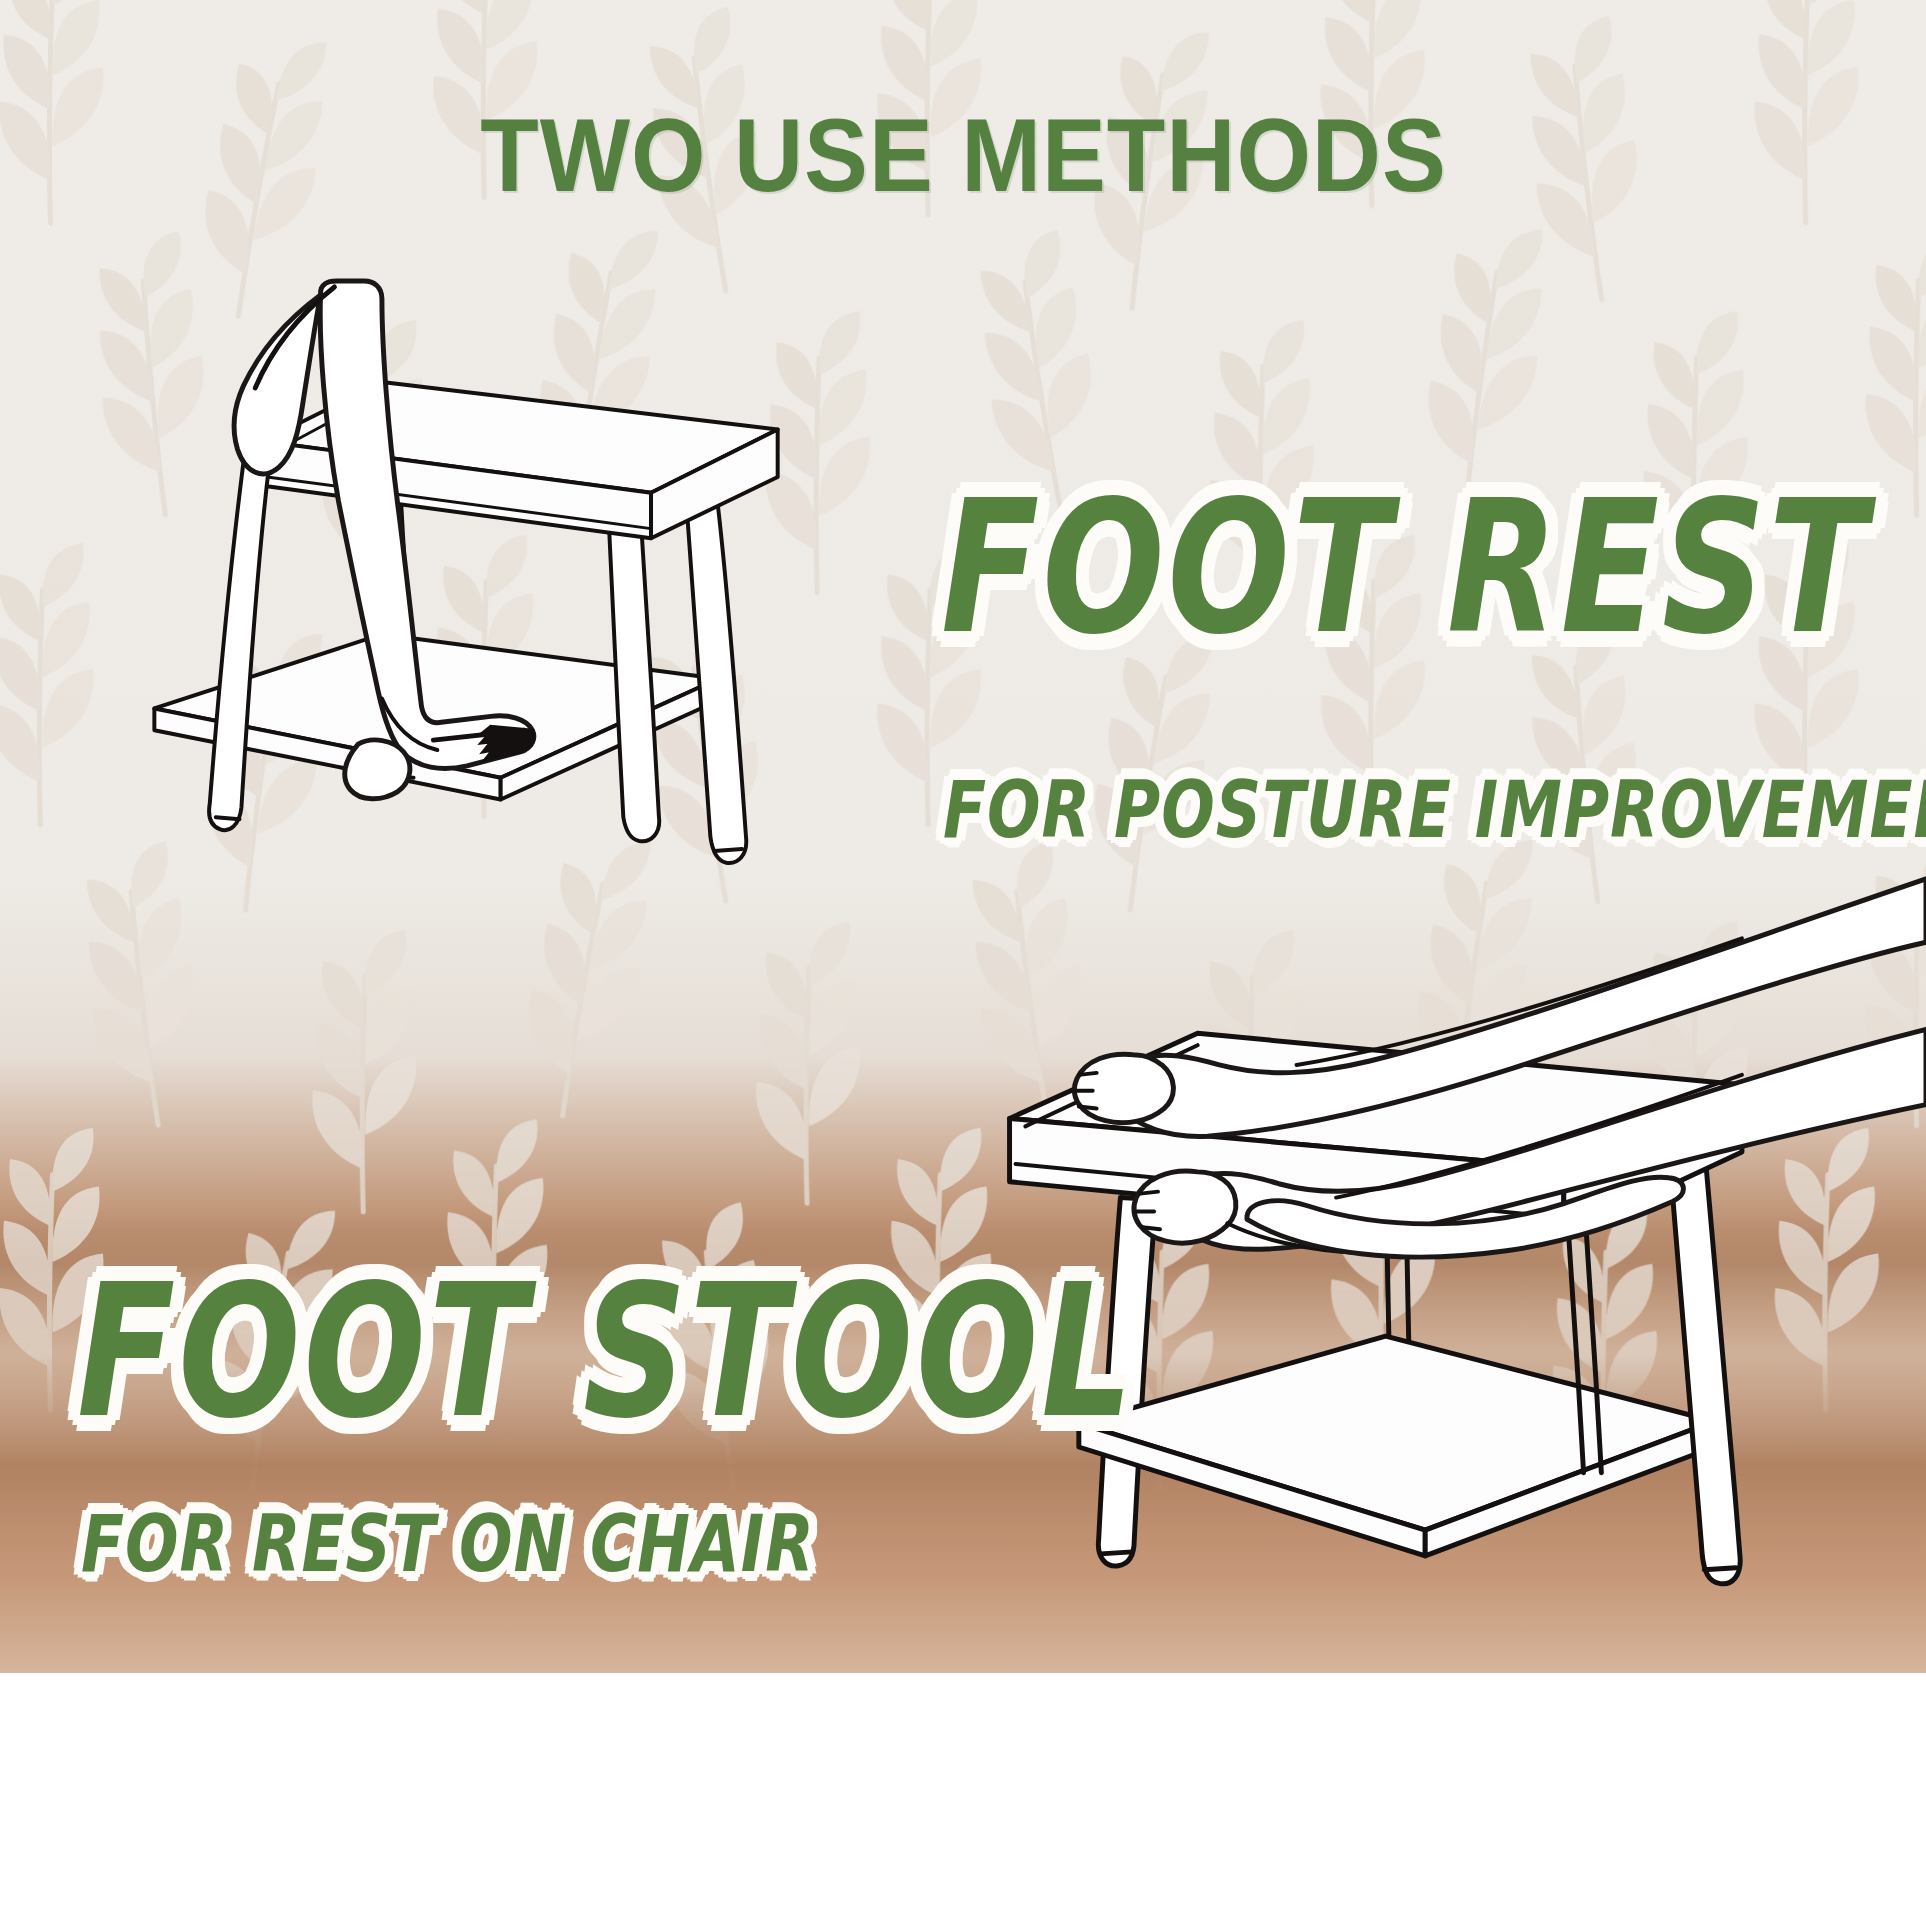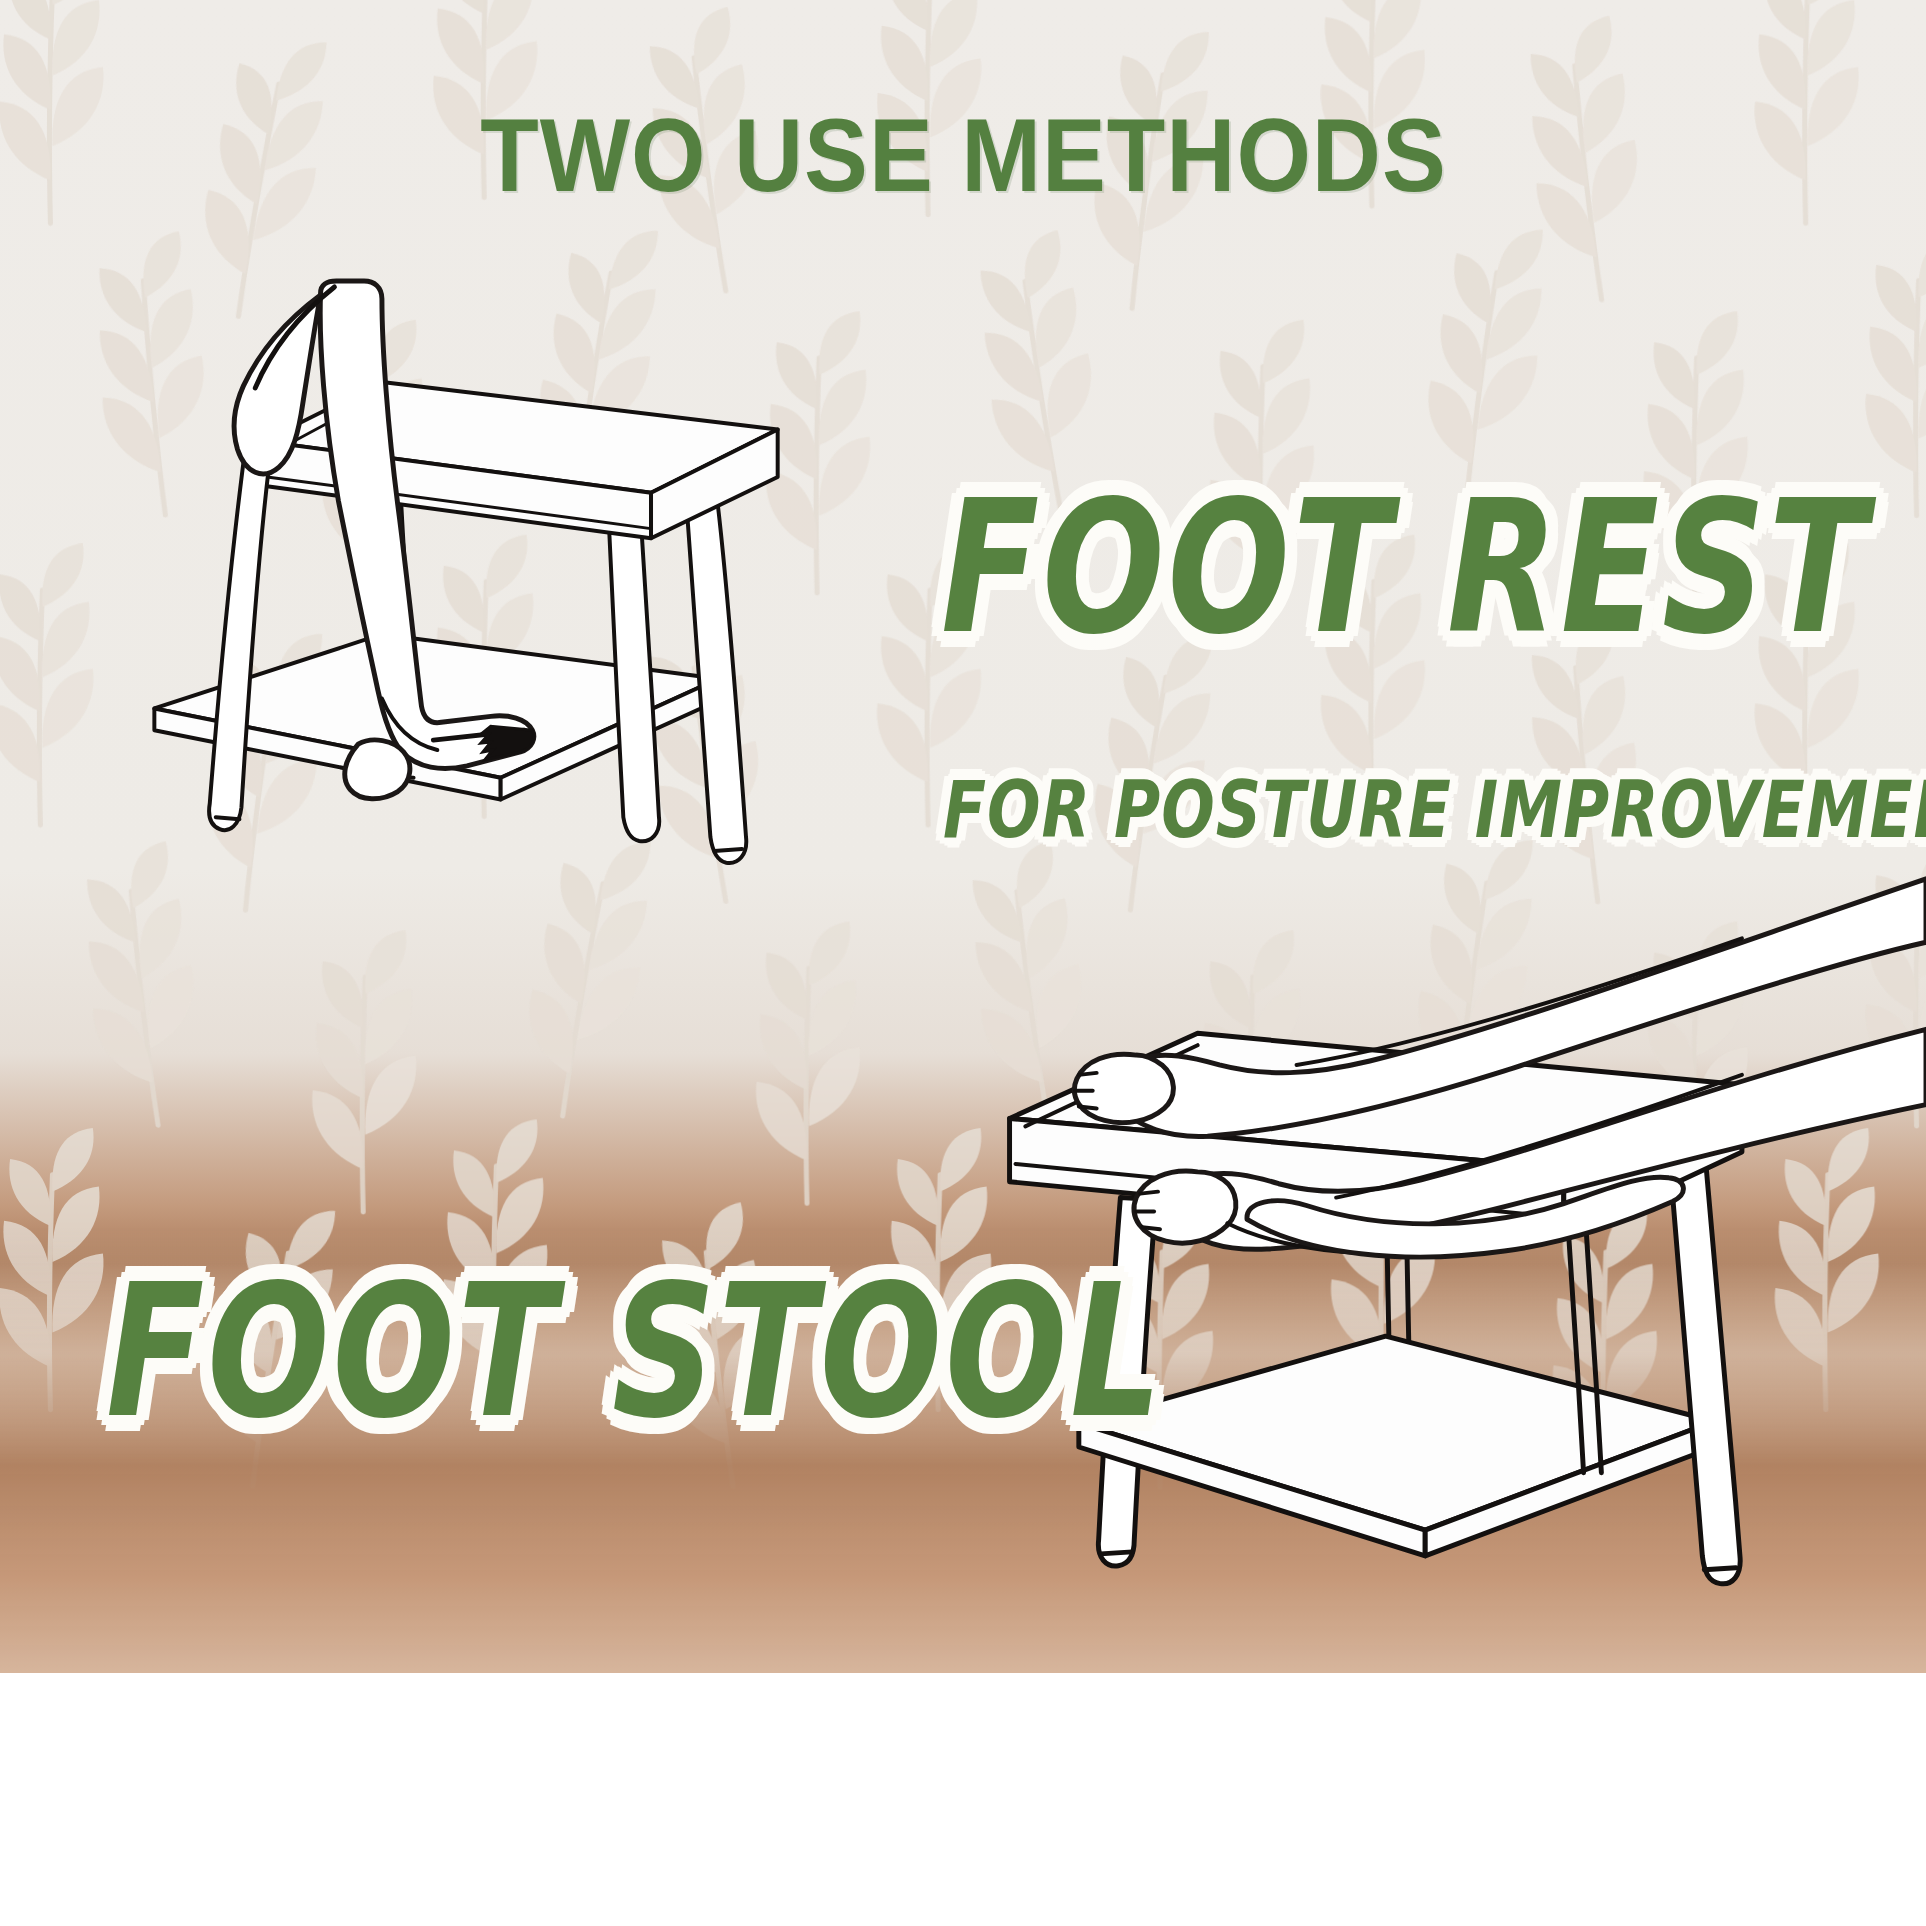--- a/index.html
+++ b/index.html
@@ -77,21 +77,21 @@
       -5px 5px 0 #fdfcf8, 5px 5px 0 #fdfcf8,
       -9px -3px 0 #fdfcf8, 9px 3px 0 #fdfcf8,
       -3px -9px 0 #fdfcf8, 3px 9px 0 #fdfcf8,
       9px -3px 0 #fdfcf8, -9px 3px 0 #fdfcf8;
   }
   
   .grunge-wrap{position:absolute;font-style:italic;}
 
   #foot-rest-title{left:941px;top:493px;}
   #foot-rest-sub{left:943px;top:777px;}
-  #foot-stool-title{left:77px;top:1277px;margin-left:29px;}
+  #foot-stool-title{left:77px;top:1277px;}
   #foot-stool-sub{left:81px;top:1511px;}
 
   
   .illo{position:absolute;}
   #illo-top{left:85px;top:283px;width:673px;height:653px;}
   #illo-bottom{left:871px;top:871px;width:1055px;height:1055px;}
   .illo svg{display:block;width:100%;height:100%;overflow:visible;}
   .ink{fill:none;stroke:#13100f;stroke-linecap:round;stroke-linejoin:round;}
   .paper{fill:#ffffff;stroke:#13100f;stroke-linecap:round;stroke-linejoin:round;}
   .paperflat{fill:#fdfdfd;stroke:#13100f;stroke-linejoin:round;stroke-linecap:round;}
@@ -308,15 +308,18 @@
   <div class="grunge-wrap" id="foot-rest-title">
     <div class="grunge big">FOOT REST</div>
   </div>
   <div class="grunge-wrap" id="foot-rest-sub">
     <div class="grunge sub">FOR POSTURE IMPROVEMENT</div>
   </div>
 
   <div class="grunge-wrap" id="foot-stool-title">
     <div class="grunge big">FOOT STOOL</div>
   </div>
+  <div class="grunge-wrap" id="foot-stool-sub">
+    <div class="grunge sub">FOR REST ON CHAIR</div>
+  </div>
 
 </div>
 
 
 </body></html>

